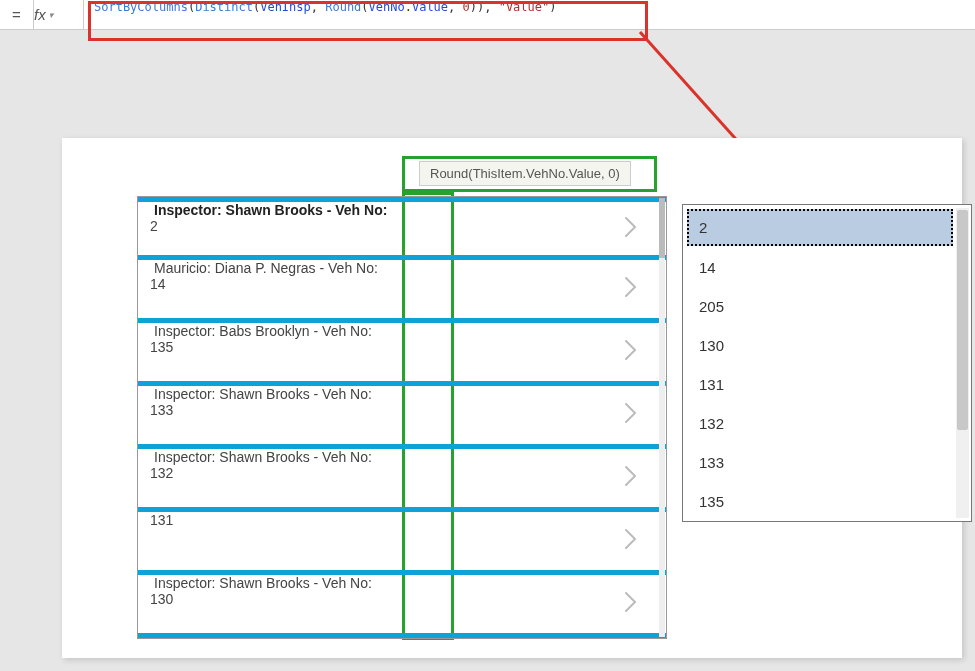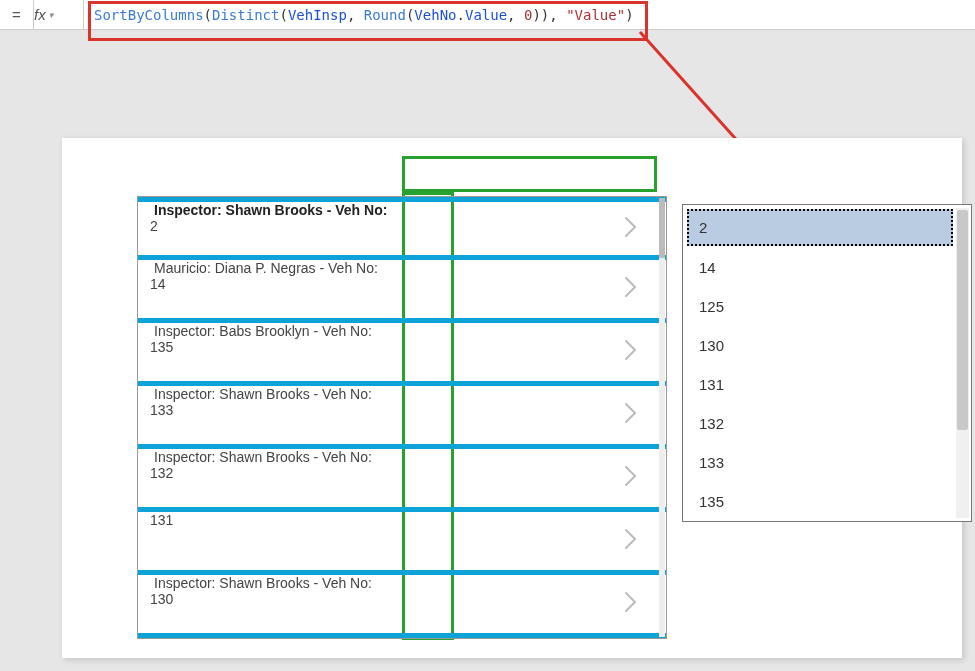--- a/index.html
+++ b/index.html
@@ -38,24 +38,24 @@
   color: #555;
 }
 .fx-cell .caret {
   font-size: 9px;
   margin-left: 3px;
   color: #888;
 }
 .formula-input {
   flex: 1;
   display: flex;
-  align-items: center;
+  align-items: flex-start;
   padding: 0 10px;
   font-family: Consolas, monospace;
-  font-size: 14px;
+  font-size: 12px;
   white-space: pre;
 }
 .tok-fn { color: #3a7bd5; }
 .tok-ident { color: #1d4ed8; }
 .tok-num { color: #b03030; }
 .tok-str { color: #b03030; }
 .tok-punct { color: #333; }
 .red-box {
   position: absolute;
   left: 88px;
@@ -223,20 +223,21 @@
   <defs>
     <marker id="arrowhead" markerWidth="8" markerHeight="8" refX="6" refY="3" orient="auto">
       <polygon points="0 0, 7 3, 0 6" fill="#d9332b"></polygon>
     </marker>
   </defs>
   <line x1="10" y1="12" x2="165" y2="185" stroke="#d9332b" stroke-width="3" marker-end="url(#arrowhead)"></line>
 </svg>
 
 <div class="canvas-area">
 
+  <div class="column-tip">Round(ThisItem.VehNo.Value, 0)</div>
 
   <div class="green-box-col green-box-top"></div>
   <div class="green-box-col green-box-vert"></div>
 
   <div class="gallery-wrap">
     <div class="gallery-body" id="gallery-body">
 
       <div class="gal-row selected">
           <div class="gal-label">Inspector: Shawn Brooks - Veh No:</div>
           <div class="gal-num">2</div>
@@ -288,21 +289,21 @@
         <div class="gallery-scroll">
         <div class="gallery-thumb"></div>
       </div>
     </div>
   </div>
 
   <div class="listbox">
     <div class="listbox-inner" id="listbox-inner">
         <div class="lb-selected">2</div>
         <div class="lb-item">14</div>
-        <div class="lb-item">125</div>
+        <div class="lb-item">205</div>
         <div class="lb-item">130</div>
         <div class="lb-item">131</div>
         <div class="lb-item">132</div>
         <div class="lb-item">133</div>
         <div class="lb-item">135</div>
       </div>
     <div class="lb-scroll">
       <div class="lb-thumb"></div>
     </div>
   </div>

